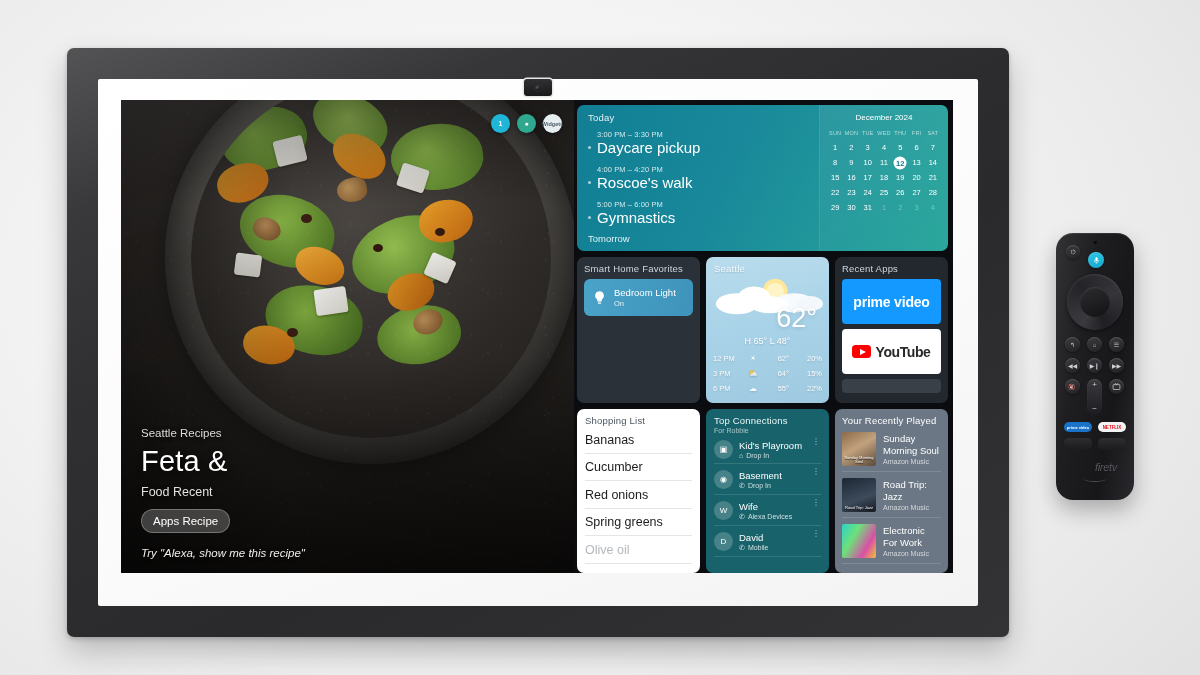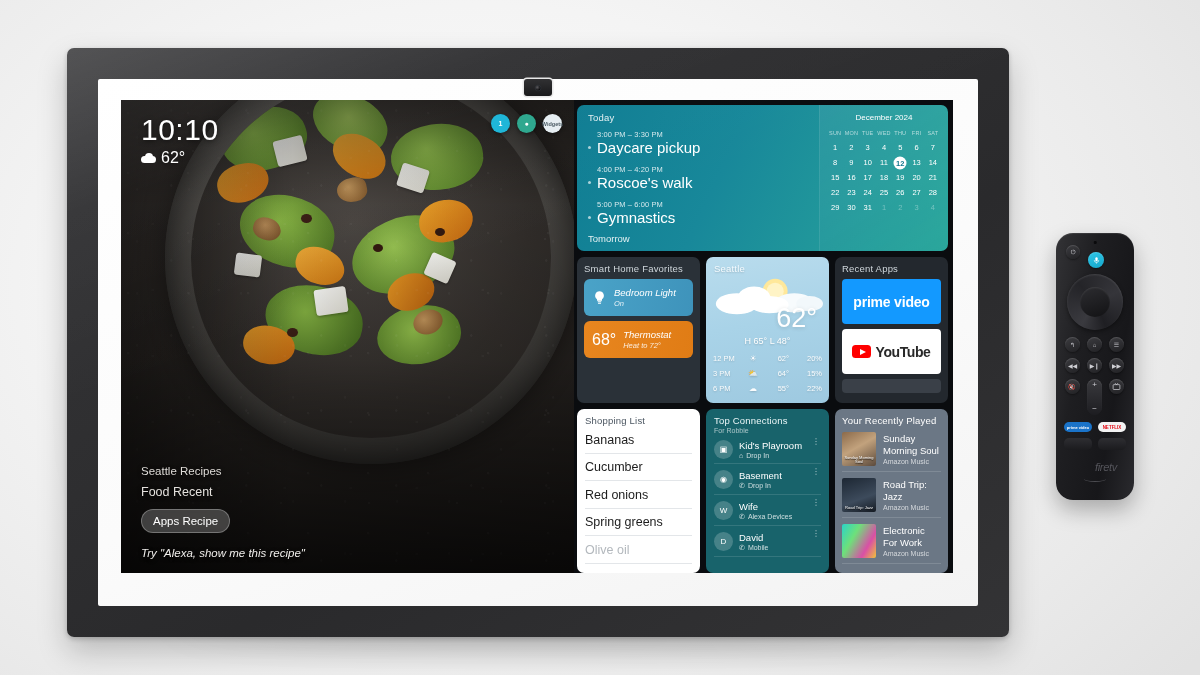--- a/index.html
+++ b/index.html
@@ -218,21 +218,21 @@
       linear-gradient(120deg,#4b6b38 0%,#3c5a30 35%,#55703c 70%,#2f4526 100%);
   }
   .sh-cam::after {
     content:""; position:absolute; inset:0;
     background:
       radial-gradient(circle at 70% 65%, rgba(150,180,95,0.45) 0 5px, transparent 7px),
       radial-gradient(circle at 20% 75%, rgba(120,155,75,0.5) 0 6px, transparent 8px),
       linear-gradient(0deg, rgba(0,0,0,0.25), rgba(0,0,0,0));
   }
   .sh-ic { width:15px; height:15px; flex:none; position:relative; z-index:2; }
-  .sh-text { position:relative; z-index:2;font-style:italic; }
+  .sh-text { position:relative; z-index:2; }
   .sh-name { font-size:9.5px; color:#fff; }
   .sh-sub { font-size:7.5px; color:rgba(255,255,255,0.85); margin-top:1px; }
   .thermo-val { font-size:16px; color:#fff; font-weight:400; position:relative; z-index:2; }
 
   
   .wx-card {
     height:100%; padding:6px 8px;
     background:linear-gradient(170deg,#b9dced 0%,#a9d3e8 45%,#9ec9e0 100%);
     position:relative;
   }
@@ -419,36 +419,30 @@
 
           <div style="position:absolute;left:110px;top:136px;width:11px;height:9px;background:#3a1d14;border-radius:50%;"></div>
           <div style="position:absolute;left:182px;top:166px;width:10px;height:8px;background:#34190f;border-radius:50%;"></div>
           <div style="position:absolute;left:96px;top:250px;width:11px;height:9px;background:#3d2016;border-radius:50%;"></div>
           <div style="position:absolute;left:244px;top:150px;width:10px;height:8px;background:#331a10;border-radius:50%;"></div>
         </div>
       </div>
       <div class="tex-speck"></div>
       <div class="vignette"></div>
 
-      <div class="clock-block">
-        <div class="clock">10:10</div>
-        <div class="temp-row">
-          <span class="cloud-ic"></span>
-          <span>62°</span>
-        </div>
-      </div>
 
       <div class="badges">
         <div class="badge b1">1</div>
         <div class="badge b2">●</div>
         <div class="badge b3">Widgets</div>
       </div>
 
       <div class="recipe-info">
         <div class="eyebrow">Seattle Recipes</div>
+        <div class="rtitle">Feta &amp;</div>
         <div class="rsource">Food Recent</div>
         <div class="save-btn">Apps Recipe</div>
         <div class="alexa-tip">Try "Alexa, show me this recipe"</div>
       </div>
     </div>
 
     <div class="widgets">
 
       <div class="card today-card">
         <div class="agenda">
@@ -531,27 +525,20 @@
                   <rect x="9" y="18" width="6" height="1.6" rx="0.8"></rect>
                   <rect x="9.5" y="20.4" width="5" height="1.6" rx="0.8"></rect>
                 </svg>
             </span>
             <span class="sh-text">
               <span class="sh-name" style="display:block">Bedroom Light</span>
               <span class="sh-sub" style="display:block">On</span>
             </span>
           </div>
 
-          <div class="sh-tile sh-thermo">
-            <span class="thermo-val">68°</span>
-            <span class="sh-text">
-              <span class="sh-name" style="display:block">Thermostat</span>
-              <span class="sh-sub" style="display:block">Heat to 72°</span>
-            </span>
-          </div>
 
         </div>
 
         <div class="col-b card wx-card">
           <div class="card-title">Seattle</div>
           <div class="wx-ic">
             <svg viewBox="0 0 120 46" width="115" height="44">
               <circle cx="68" cy="17" r="13" fill="#ffe89a"></circle>
               <circle cx="68" cy="17" r="9" fill="#fff4c6"></circle>
               <ellipse cx="28" cy="30" rx="22" ry="11" fill="#ffffff"></ellipse>

